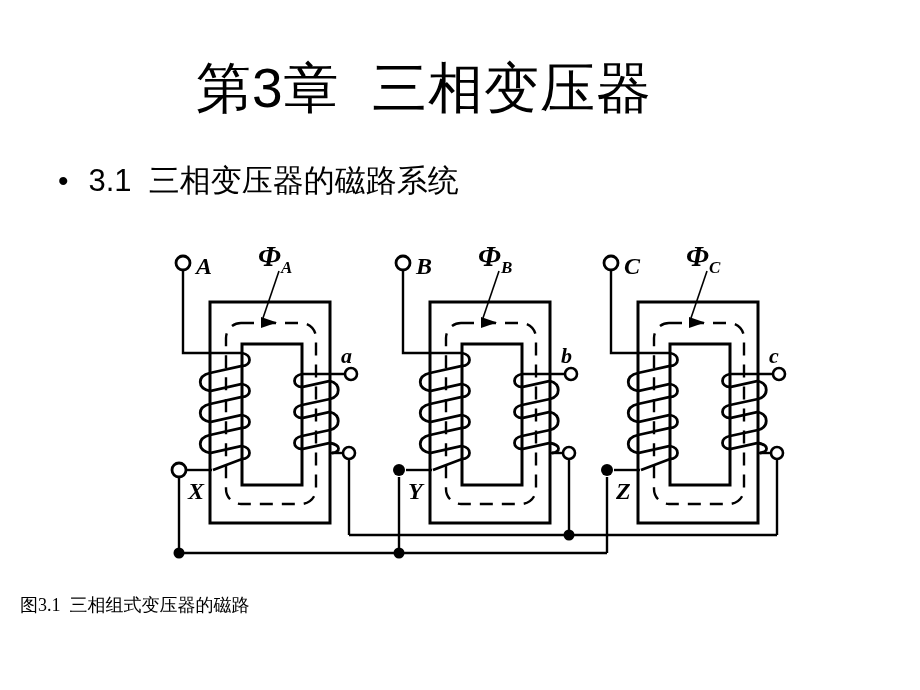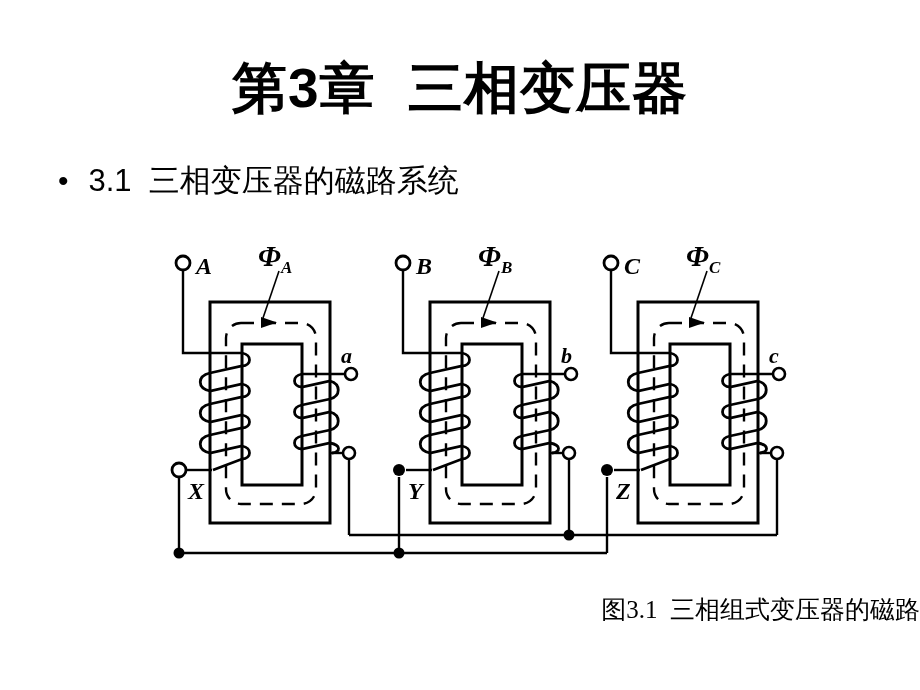--- a/index.html
+++ b/index.html
@@ -3,38 +3,37 @@
 <meta charset="utf-8">
 <style>
   html,body { margin:0; padding:0; }
   body {
     width:920px; height:690px; background:#ffffff; position:relative;
     font-family:"Liberation Sans", sans-serif; color:#000;
     overflow:hidden;
   }
   .title {
     position:absolute; top:52px; left:0; width:848px;
-    text-align:center; font-size:55px; font-weight:bold;
+    text-align:center; font-size:55px; font-weight:normal;
     letter-spacing:1px; white-space:pre;
     font-family:"Liberation Sans", sans-serif;
-    padding-left:36px;
   }
   .bullet-line {
     position:absolute; top:160px; left:58px;
     display:flex; align-items:center; gap:20px;
   }
   .bullet-marker { font-size:30px; line-height:1; }
   .bullet-text {
     font-size:31px; white-space:pre;
     font-family:"Liberation Sans", sans-serif;
   }
   .diagram { position:absolute; left:0; top:0; }
   .caption {
     position:absolute; top:593px; left:20px; width:900px;
-    text-align:right; font-size:25px; white-space:pre;
+    text-align:left; font-size:18px; white-space:pre;
     font-family:"Liberation Serif", serif;
   }
   
   .stroke { stroke:#000; fill:none; }
   .lbl {
     font-family:"Liberation Serif", serif; font-style:italic;
     font-weight:bold; font-size:24px; fill:#000;
   }
   .lbl-small { font-size:22px; }
   .flux-lbl { font-size:29px; }

